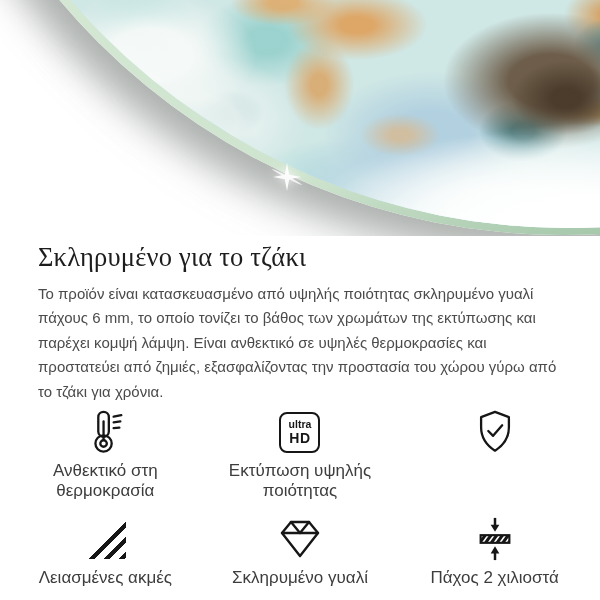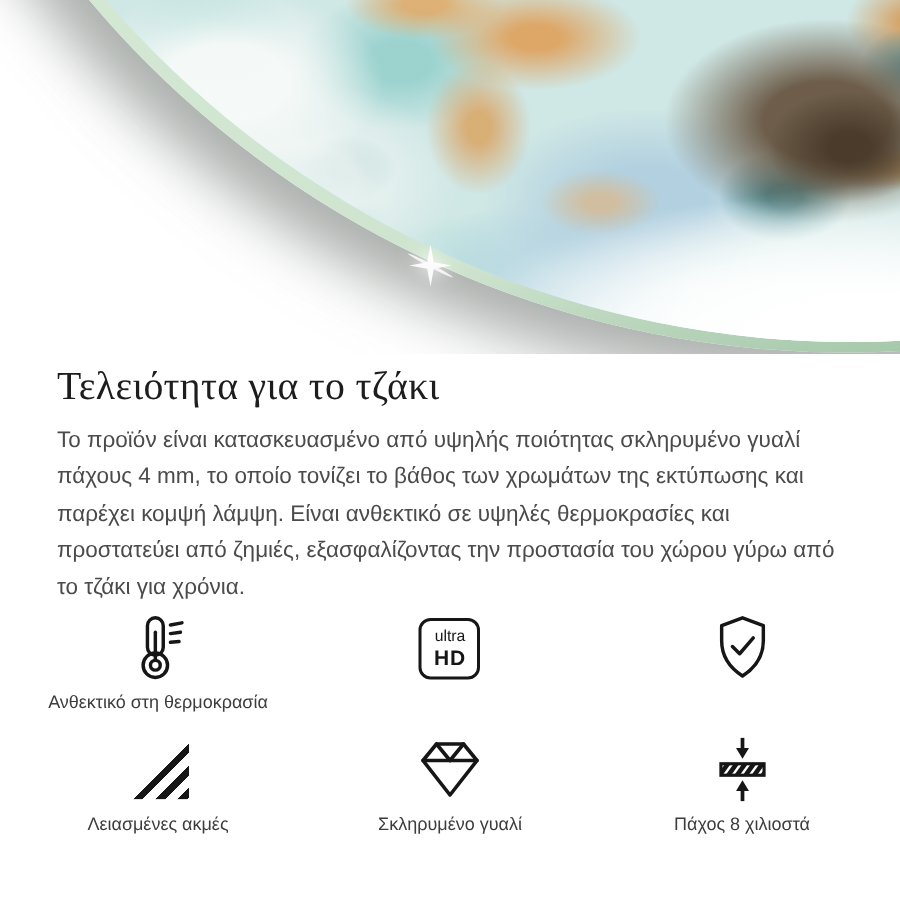--- a/index.html
+++ b/index.html
@@ -58,27 +58,27 @@
   .desc {
     margin:8px 36px 0 38px; width:526px;
     font-size:15px; line-height:24.5px; color:#4b4b4b;
   }
 
   
   .features { margin-top:4px; padding:0 8px; display:grid;
     grid-template-columns:repeat(3,1fr); row-gap:14px; }
   .feature { display:flex; flex-direction:column; align-items:center; }
   .icon-box { height:48px; display:flex; align-items:center; justify-content:center; }
-  .feature-label { margin-top:5px; font-size:12px; color:#3d3d3d; text-align:center; }
+  .feature-label { margin-top:5px; font-size:17px; color:#3d3d3d; text-align:center; }
 
   .ico { stroke:#161616; fill:none; stroke-width:2.4; stroke-linecap:round; stroke-linejoin:round; }
 
   .uhd-badge { width:41px; height:41px; border:2.6px solid #161616; border-radius:8px;
     display:flex; flex-direction:column; align-items:center; justify-content:center; color:#161616; }
-  .uhd-top { font-size:10.5px; font-weight:400; line-height:11px; }
+  .uhd-top { font-size:10.5px; font-weight:700; line-height:11px; }
   .uhd-bottom { font-size:14px; font-weight:800; line-height:16px; letter-spacing:0.5px; }
 
   .edges-shape { width:42px; height:40px;
     background:repeating-linear-gradient(135deg, #161616 0 4.5px, transparent 4.5px 10.5px);
     clip-path:polygon(0 100%, 100% 0, 100% 100%); }
 </style>
 </head>
 <body>
 
 <div class="page">
@@ -88,24 +88,24 @@
     <div class="plate-art">
       <div class="art-paint"></div>
     </div>
     <svg class="sparkle" viewBox="0 0 38 38">
       <ellipse cx="19" cy="19" rx="17" ry="1.1" fill="#ffffff" opacity="0.85" transform="rotate(28 19 19)"></ellipse>
       <path d="M19 5 L21.2 16.8 L33 19 L21.2 21.2 L19 33 L16.8 21.2 L5 19 L16.8 16.8 Z" fill="#ffffff"></path>
     </svg>
   </div>
 
   <h1 class="title">
-    <span>Τελειότητα για το τζάκι</span><br>
+    <span>Σκληρυμένο για το τζάκι</span><br>
   </h1>
 
-  <p class="desc">Το προϊόν είναι κατασκευασμένο από υψηλής ποιότητας σκληρυμένο γυαλί πάχους 4 mm, το οποίο τονίζει το βάθος των χρωμάτων της εκτύπωσης και παρέχει κομψή λάμψη. Είναι ανθεκτικό σε υψηλές θερμοκρασίες και προστατεύει από ζημιές, εξασφαλίζοντας την προστασία του χώρου γύρω από το τζάκι για χρόνια.</p>
+  <p class="desc">Το προϊόν είναι κατασκευασμένο από υψηλής ποιότητας σκληρυμένο γυαλί πάχους 6 mm, το οποίο τονίζει το βάθος των χρωμάτων της εκτύπωσης και παρέχει κομψή λάμψη. Είναι ανθεκτικό σε υψηλές θερμοκρασίες και προστατεύει από ζημιές, εξασφαλίζοντας την προστασία του χώρου γύρω από το τζάκι για χρόνια.</p>
 
   <div class="features">
 
     <div class="feature">
       <div class="icon-box">
         <svg class="ico" width="46" height="46" viewBox="0 0 48 48">
           <rect x="17" y="3" width="11" height="26" rx="5.5"></rect>
           <circle cx="22.5" cy="36" r="8.5"></circle>
           <circle cx="22.5" cy="36" r="3.4"></circle>
           <line x1="22.5" y1="13" x2="22.5" y2="32"></line>
@@ -117,20 +117,21 @@
       <div class="feature-label">Ανθεκτικό στη θερμοκρασία</div>
     </div>
 
     <div class="feature">
       <div class="icon-box">
         <div class="uhd-badge">
           <span class="uhd-top">ultra</span>
           <span class="uhd-bottom">HD</span>
         </div>
       </div>
+      <div class="feature-label">Εκτύπωση υψηλής ποιότητας</div>
     </div>
 
     <div class="feature">
       <div class="icon-box">
         <svg class="ico" width="44" height="46" viewBox="0 0 44 48">
           <path d="M22 3 L36.5 8.5 V19 C36.5 29.5 30.5 38 22 43.5 C13.5 38 7.5 29.5 7.5 19 V8.5 Z"></path>
           <path d="M15 23 L20 28 L29.5 17"></path>
         </svg>
       </div>
     </div>
@@ -169,17 +170,17 @@
             <line x1="29" y1="31" x2="39" y2="17"></line>
             <line x1="35" y1="31" x2="45" y2="17"></line>
           </g>
           <rect x="8" y="20" width="30" height="8" fill="none" stroke="#161616" stroke-width="2.2"></rect>
           <line x1="23" y1="2" x2="23" y2="10" stroke="#161616" stroke-width="2.6"></line>
           <polygon points="18.5,9 27.5,9 23,16.5" fill="#161616"></polygon>
           <line x1="23" y1="46" x2="23" y2="38" stroke="#161616" stroke-width="2.6"></line>
           <polygon points="18.5,39 27.5,39 23,31.5" fill="#161616"></polygon>
         </svg>
       </div>
-      <div class="feature-label">Πάχος 8 χιλιοστά</div>
+      <div class="feature-label">Πάχος 2 χιλιοστά</div>
     </div>
 
   </div>
 </div>
 
 </body></html>

